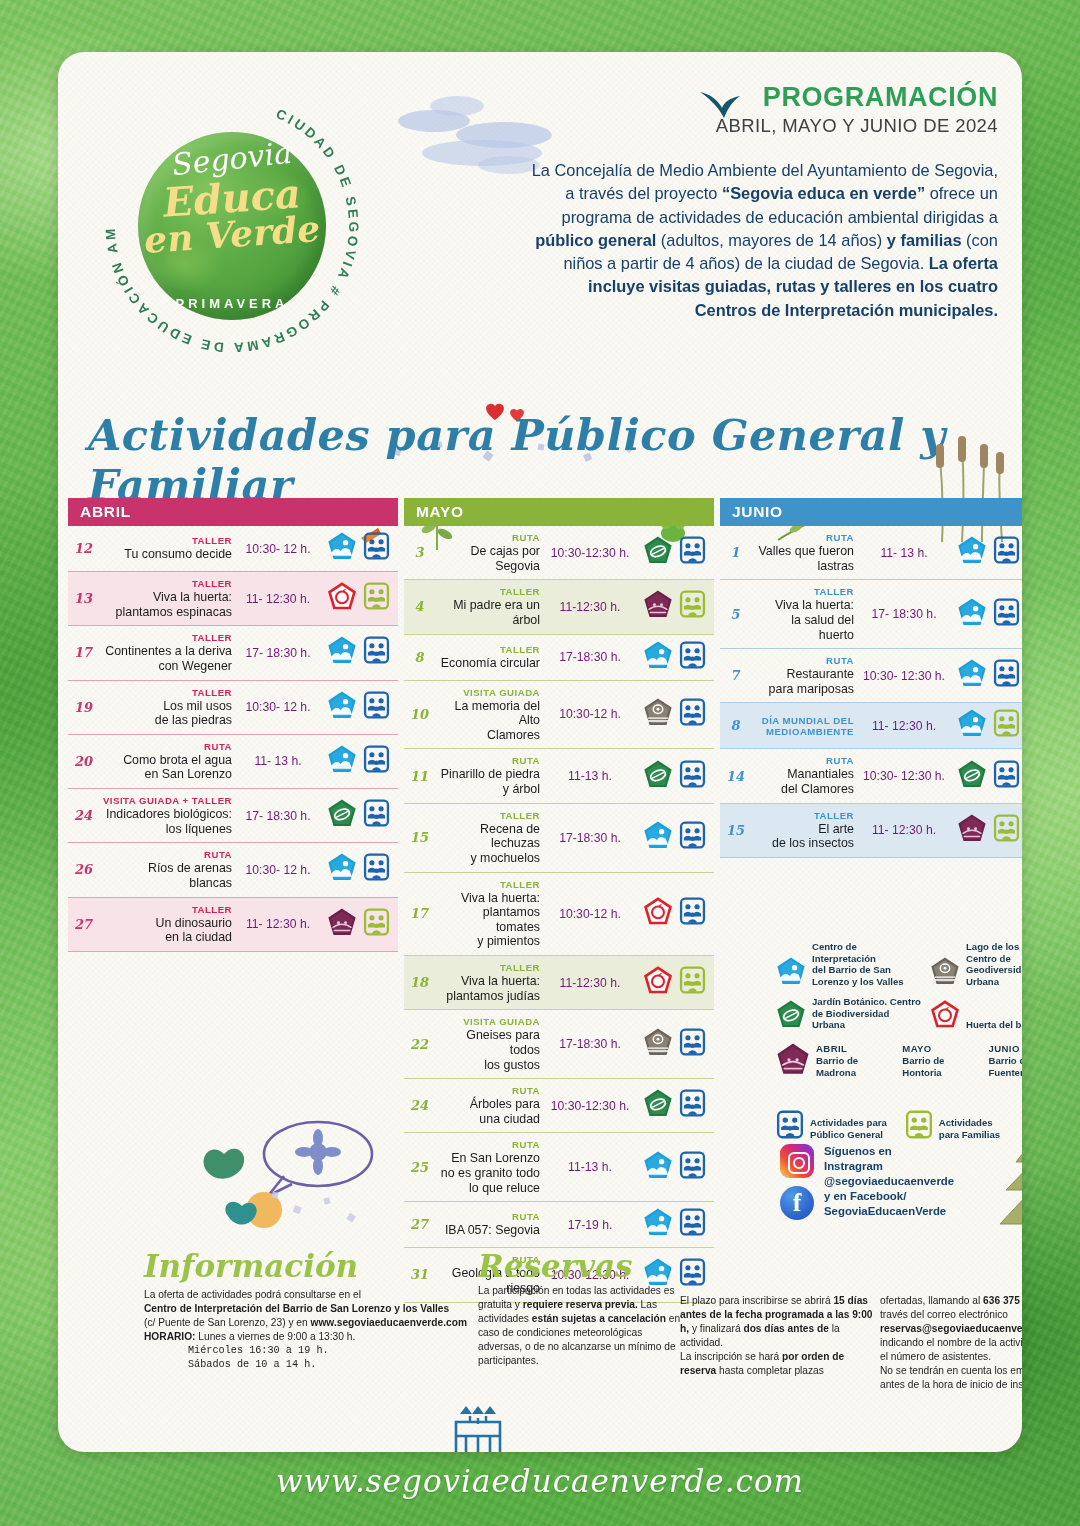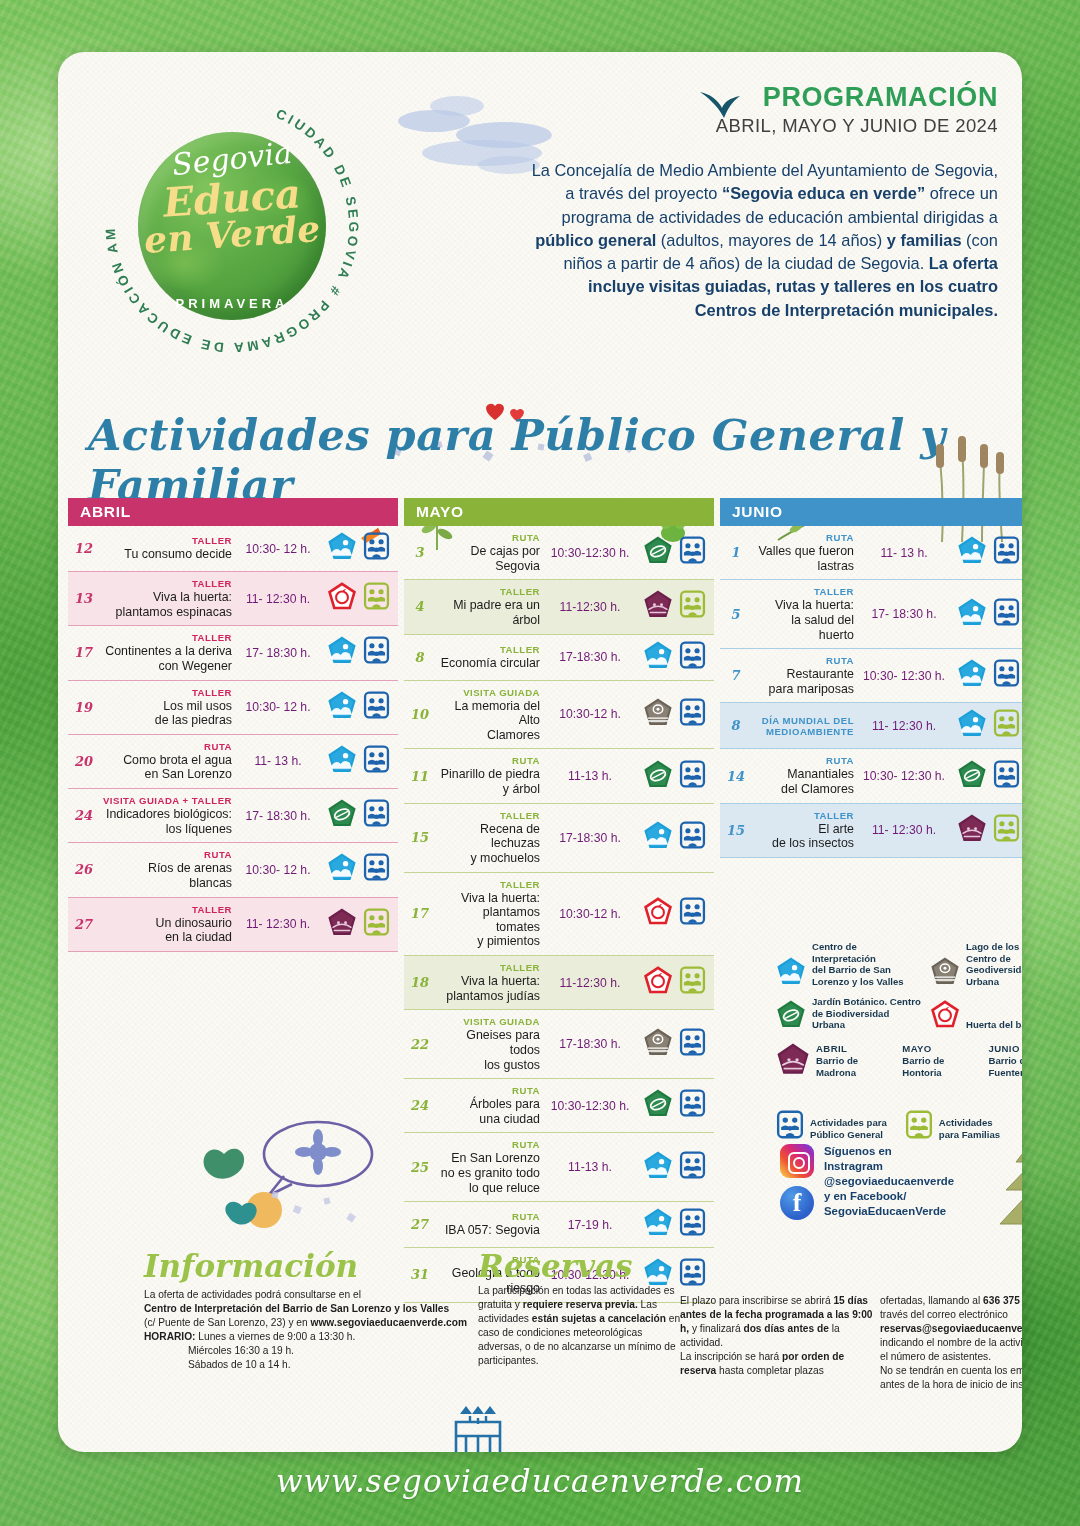--- a/index.html
+++ b/index.html
@@ -166,21 +166,21 @@
   .sect-title{
     font-family:"DejaVu Serif", serif; font-style:italic; font-weight:bold;
     color:#9bc34a; font-size:31px;
   }
   .blk-info{ position:absolute; left:86px; top:1196px; width:330px; }
   .blk-res { position:absolute; left:420px; top:1196px; width:205px; }
   .blk-c3  { position:absolute; left:622px; top:1242px; width:196px; }
   .blk-c4  { position:absolute; left:822px; top:1242px; width:205px; }
   .body-txt{ font-size:10.2px; color:#1d1d1d; line-height:1.38; }
   .body-txt b{ font-weight:bold; }
-  .indent{ padding-left:44px; }
+  .indent{ padding-left:44px;font-family:Liberation Mono, monospace; }
 
   
   .seg-logo{ position:absolute; left:368px; top:1348px; width:104px; text-align:center; }
   .seg-shield svg{ display:block; margin:0 auto; }
   .ods{ position:absolute; left:536px; top:1366px; }
   .ods .l1{ color:#1a5f9e; font-size:31px; font-weight:bold; letter-spacing:.4px; line-height:1.0; }
   .ods .l2{ color:#2a86c4; font-size:25px; font-weight:bold; line-height:1.08; }
   .ods-wheel{ display:inline-block; width:26px; height:26px; border-radius:50%; vertical-align:-3px;
      background:conic-gradient(#e5243b 0 8%, #dda63a 8% 16%, #4c9f38 16% 25%, #c5192d 25% 33%,
        #ff3a21 33% 41%, #26bde2 41% 50%, #fcc30b 50% 58%, #a21942 58% 66%, #fd6925 66% 75%,

